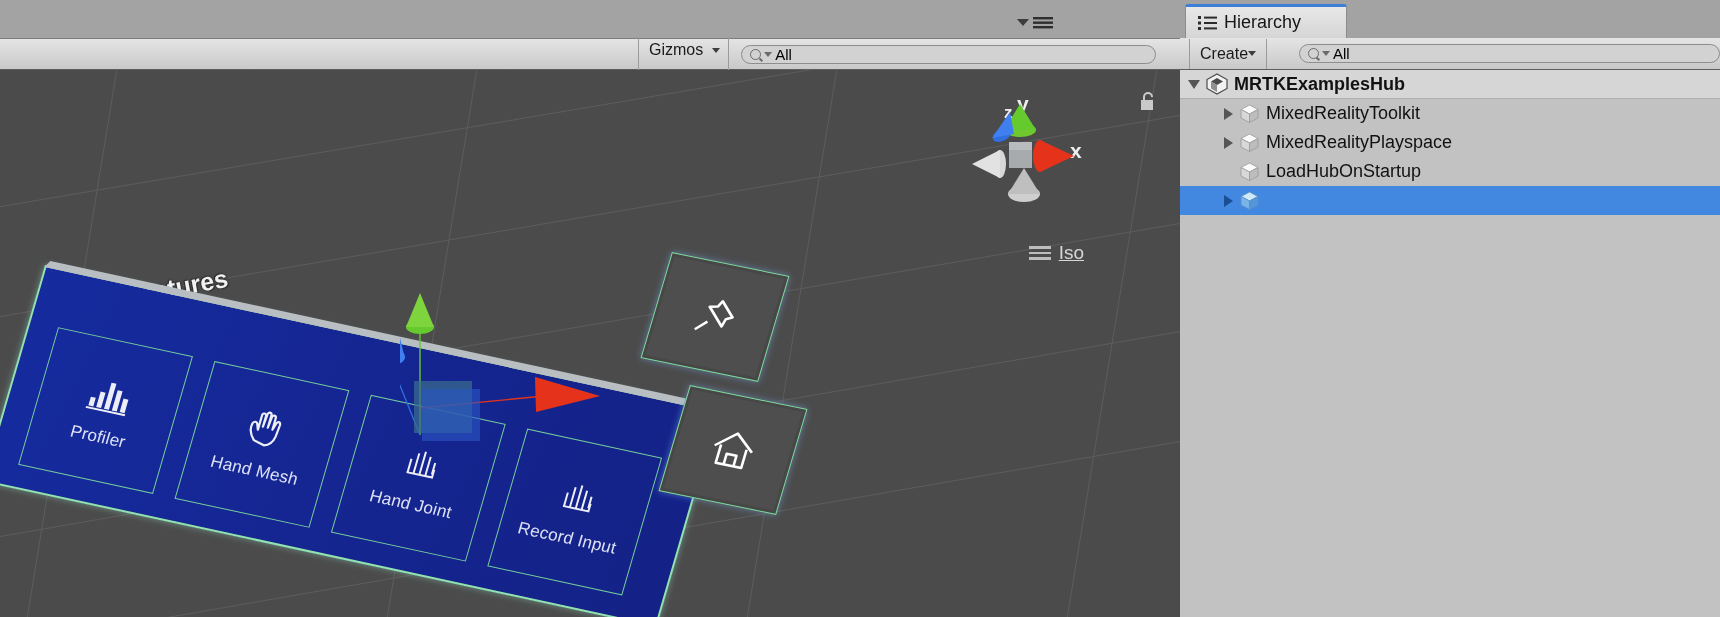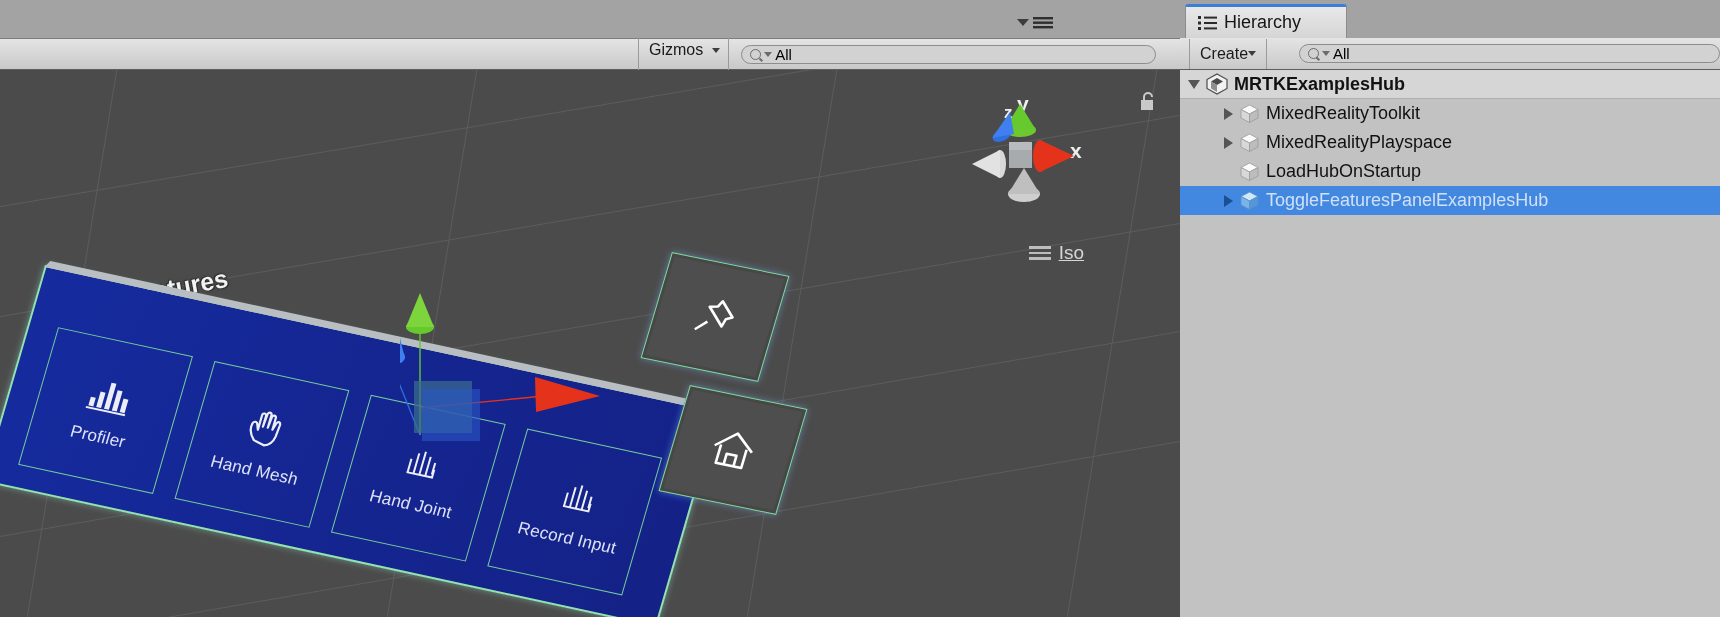--- a/index.html
+++ b/index.html
@@ -379,17 +379,16 @@
     </div>
 
     <div class="hrow selected">
       <span class="indent"></span>
       <span class="tri sel"></span>
       <svg width="21" height="21" viewBox="0 0 21 21">
         <polygon points="10.5,2 19,6.5 10.5,11 2,6.5" fill="#cfe7fb" stroke="#5a8fc4" stroke-width=".8"></polygon>
         <polygon points="2,6.5 10.5,11 10.5,19.5 2,15" fill="#79b4e8" stroke="#5a8fc4" stroke-width=".8"></polygon>
         <polygon points="19,6.5 10.5,11 10.5,19.5 19,15" fill="#5596d8" stroke="#5a8fc4" stroke-width=".8"></polygon>
       </svg>
-      <span>ToggleFeaturesPanelExamplesHub</span>
     </div>
 
   </div>
 </div>
 
 </body></html>

